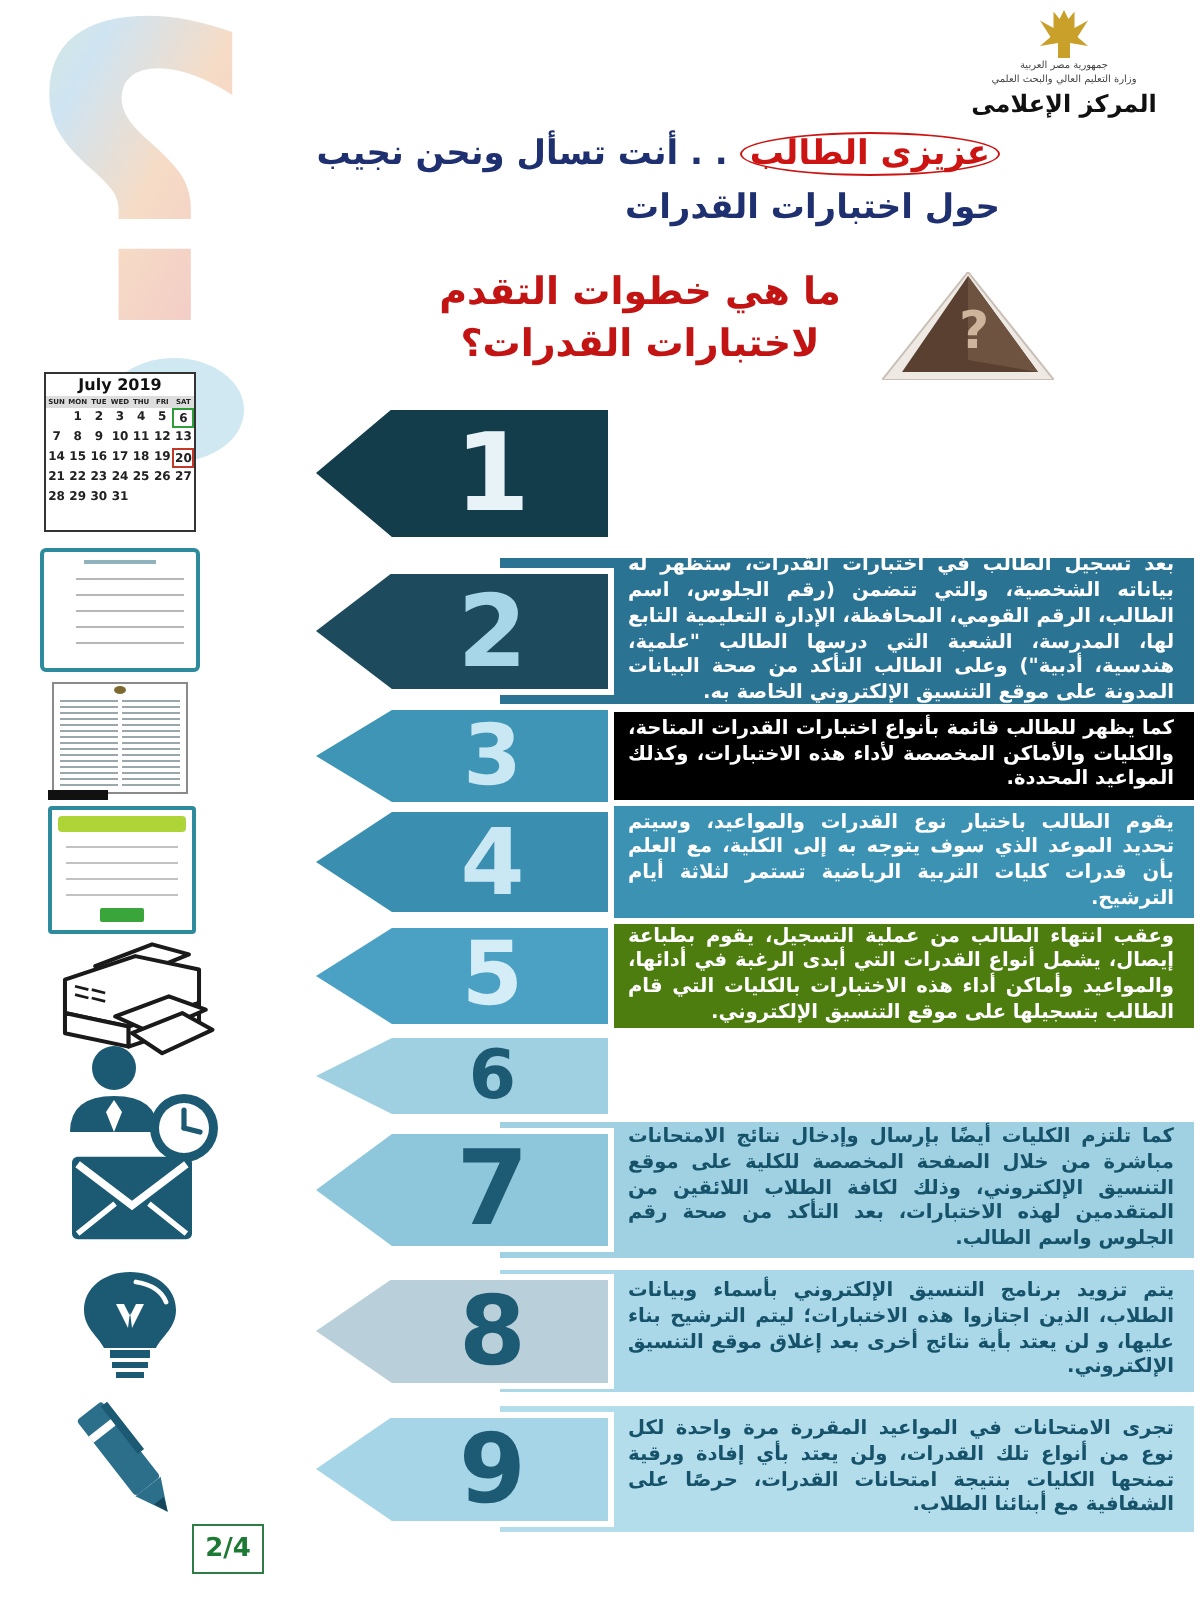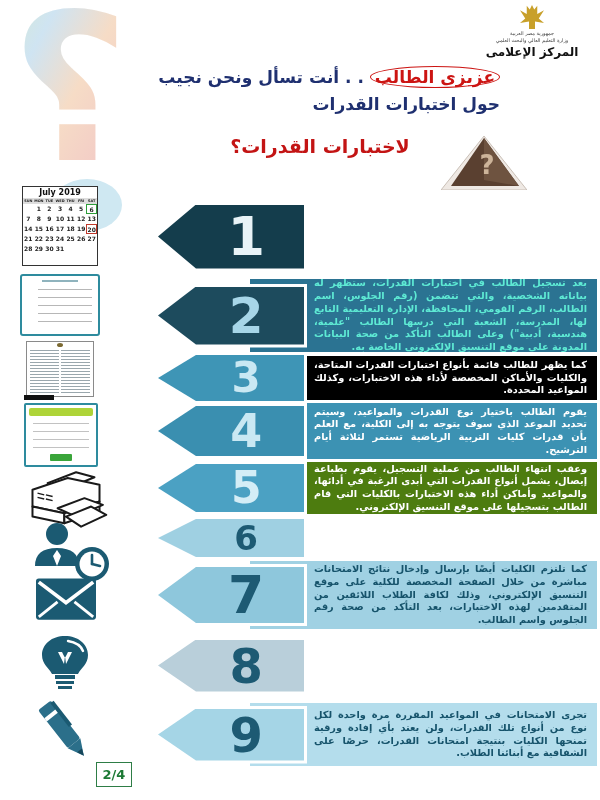--- a/index.html
+++ b/index.html
@@ -102,20 +102,21 @@
 
 <div class="greeting" dir="rtl">
   <div>
     <span class="red oval">عزيزى الطالب</span>
     <span>. . أنت تسأل ونحن نجيب</span>
   </div>
   <div>حول اختبارات القدرات</div>
 </div>
 
 <div class="q-title" dir="rtl">
+  <div>ما هي خطوات التقدم</div>
   <div>لاختبارات القدرات؟</div>
 </div>
 
 <div class="pyramid">
   <svg width="86" height="54" viewBox="0 0 86 54">
     <polygon points="43,0 86,54 0,54" fill="#efe9e4" stroke="#c9bfb6" stroke-width="1"></polygon>
     <polygon points="43,2 78,50 10,50" fill="#5a4030"></polygon>
     <polygon points="43,2 78,50 43,44" fill="#6e5340"></polygon>
     <text x="46" y="38" text-anchor="middle" font-size="26" font-weight="bold" font-family="DejaVu Sans, sans-serif" fill="#cdb49a">?</text>
   </svg>
@@ -261,21 +262,21 @@
 
 <div class="steps-col">
     <div class="step" style="top: 198px; height: 77px;">
       <div class="pent" style="height: 70px;">
         <div class="pent-in" style="background: rgb(20, 61, 76);">
           <span style="font-size: 54px; color: rgb(232, 243, 247);">1</span>
         </div>
       </div>
     </div>
     <div class="step" style="top: 279px; height: 73px;">
-      <div class="step-block" style="background: rgb(43, 115, 146); color: #5eead4;">
+      <div class="step-block" style="background: rgb(43, 115, 146); color: #ffffff;">
         <p>بعد تسجيل الطالب في اختبارات القدرات، ستظهر له بياناته الشخصية، والتي تتضمن (رقم الجلوس، اسم الطالب، الرقم القومي، المحافظة، الإدارة التعليمية التابع لها، المدرسة، الشعبة التي درسها الطالب "علمية، هندسية، أدبية") وعلى الطالب التأكد من صحة البيانات المدونة على موقع التنسيق الإلكتروني الخاصة به.</p>
       </div>
       <div class="pent" style="height: 64px;">
         <div class="pent-in" style="background: rgb(29, 75, 93);">
           <span style="font-size: 50px; color: rgb(167, 214, 232);">2</span>
         </div>
       </div>
     </div>
     <div class="step" style="top: 356px; height: 44px;">
       <div class="step-block" style="background: #000000; color: rgb(255, 255, 255);">
@@ -318,20 +319,23 @@
       <div class="step-block" style="background: rgb(160, 209, 227); color: rgb(22, 83, 107);">
         <p>كما تلتزم الكليات أيضًا بإرسال وإدخال نتائج الامتحانات مباشرة من خلال الصفحة المخصصة للكلية على موقع التنسيق الإلكتروني، وذلك لكافة الطلاب اللائقين من المتقدمين لهذه الاختبارات، بعد التأكد من صحة رقم الجلوس واسم الطالب.</p>
       </div>
       <div class="pent" style="height: 62px;">
         <div class="pent-in" style="background: rgb(142, 199, 220);">
           <span style="font-size: 52px; color: rgb(29, 90, 115);">7</span>
         </div>
       </div>
     </div>
     <div class="step" style="top: 635px; height: 61px;">
+      <div class="step-block" style="background: rgb(170, 216, 232); color: rgb(22, 83, 107);">
+        <p>يتم تزويد برنامج التنسيق الإلكتروني بأسماء وبيانات الطلاب، الذين اجتازوا هذه الاختبارات؛ ليتم الترشيح بناء عليها، و لن يعتد بأية نتائج أخرى بعد إغلاق موقع التنسيق الإلكتروني.</p>
+      </div>
       <div class="pent" style="height: 58px;">
         <div class="pent-in" style="background: rgb(185, 207, 218);">
           <span style="font-size: 48px; color: rgb(29, 90, 115);">8</span>
         </div>
       </div>
     </div>
     <div class="step" style="top: 703px; height: 63px;">
       <div class="step-block" style="background: rgb(180, 221, 236); color: rgb(22, 83, 107);">
         <p>تجرى الامتحانات في المواعيد المقررة مرة واحدة لكل نوع من أنواع تلك القدرات، ولن يعتد بأي إفادة ورقية تمنحها الكليات بنتيجة امتحانات القدرات، حرصًا على الشفافية مع أبنائنا الطلاب.</p>
       </div>

